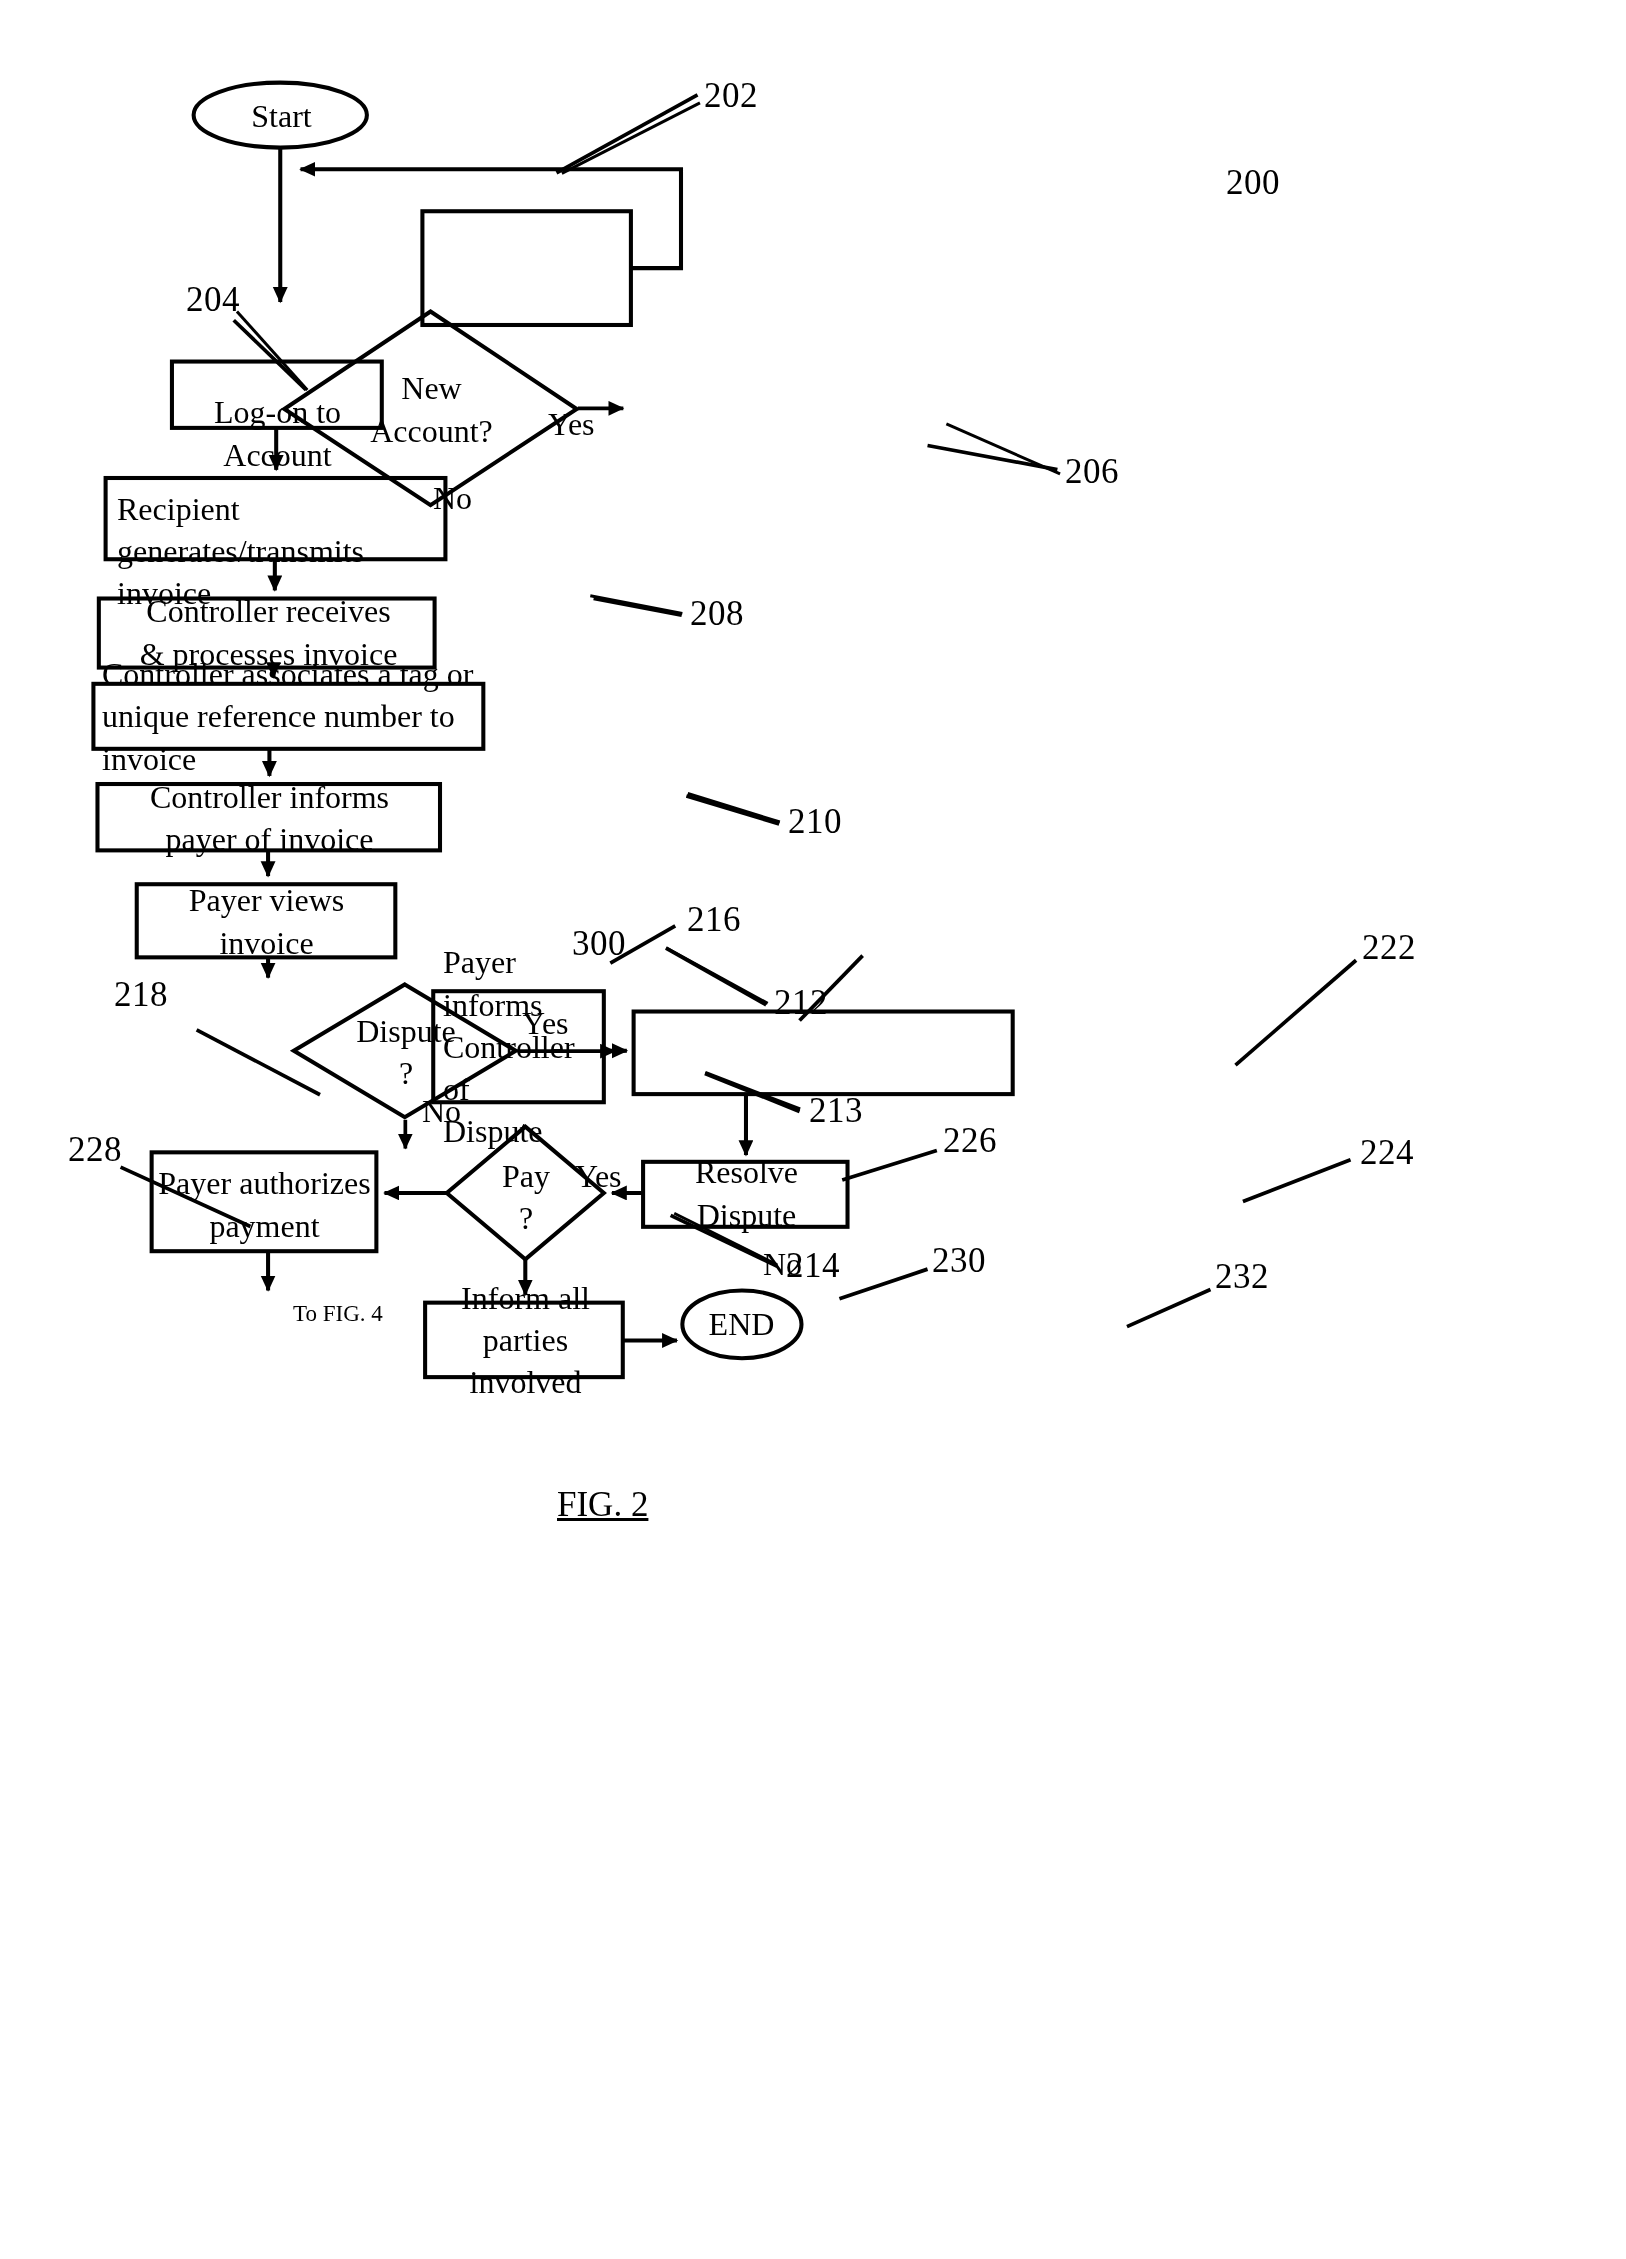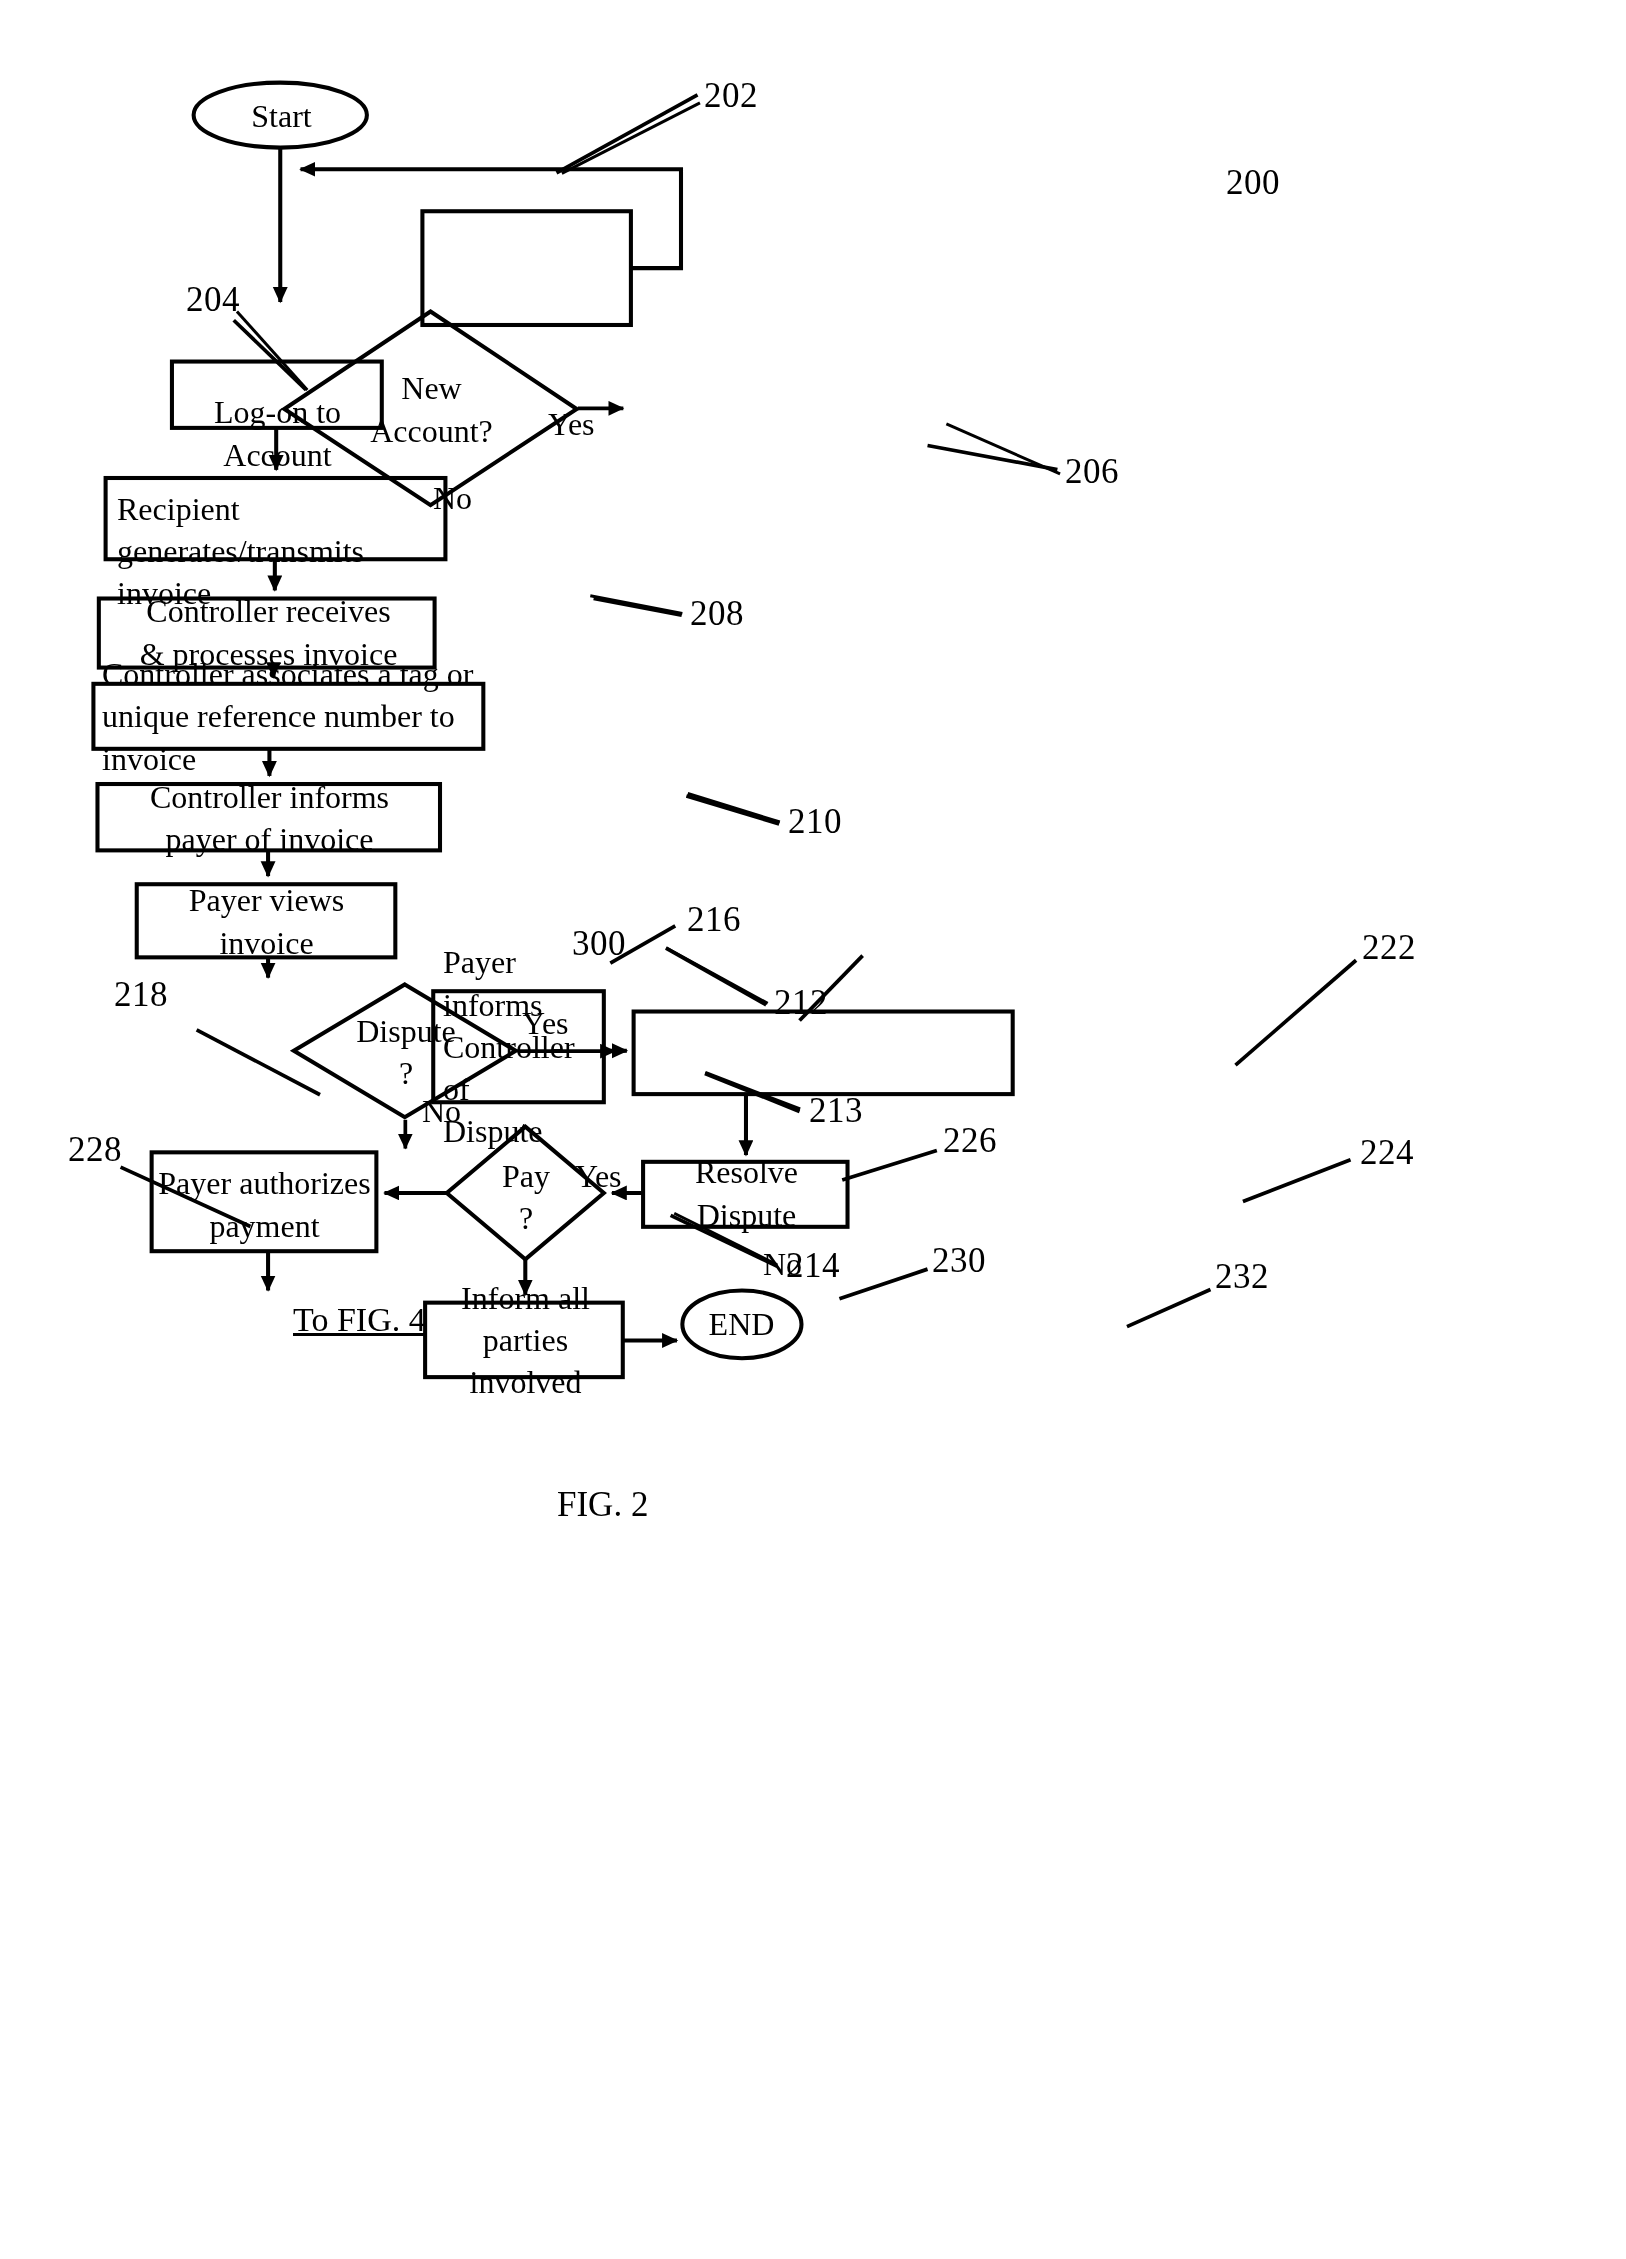--- a/index.html
+++ b/index.html
@@ -40,22 +40,21 @@
   .edge-label {
     position: absolute;
     font-size: 32px;
   }
   .fig-caption {
     position: absolute;
     font-size: 35px;
   }
   .flow-text {
     position: absolute;
-    font-size: 34px;
-    text-decoration: underline;
+    font-size: 23px;
   }
 </style>
 </head>
 <body>
 
 <div id="page">
 
   <svg id="svg-visible" style="position:absolute;left:0;top:0;width:1626px;height:2260px;background:#ffffff;" viewBox="0 0 1201 1669" preserveAspectRatio="none">
     <defs>
       <marker id="am" markerWidth="15" markerHeight="15" refX="11" refY="5.5" orient="auto" markerUnits="userSpaceOnUse">
@@ -263,21 +262,21 @@
 
   <div class="edge-label" style="left:548px; top:406px;">Yes</div>
   <div class="edge-label" style="left:433px; top:480px;">No</div>
   <div class="edge-label" style="left:522px; top:1005px;">Yes</div>
   <div class="edge-label" style="left:422px; top:1093px;">No</div>
   <div class="edge-label" style="left:575px; top:1158px;">Yes</div>
   <div class="edge-label" style="left:763px; top:1246px;">No</div>
 
   <div class="flow-text" style="left:293px; top:1301px;">To FIG. 4</div>
 
-  <div class="fig-caption" style="left:557px; top:1485px;">FIG. 2</div>
+  <div class="fig-caption" style="left:557px; top:1485px;text-decoration:underline;">FIG. 2</div>
 
 </div>
 
 <style>
   
   #svg-visible { z-index: 0; }
   #svg-overlay, #svg-leaders { z-index: 1; }
   .node-text, .ref-label, .edge-label, .fig-caption, .flow-text { z-index: 2; }
 </style>
 

